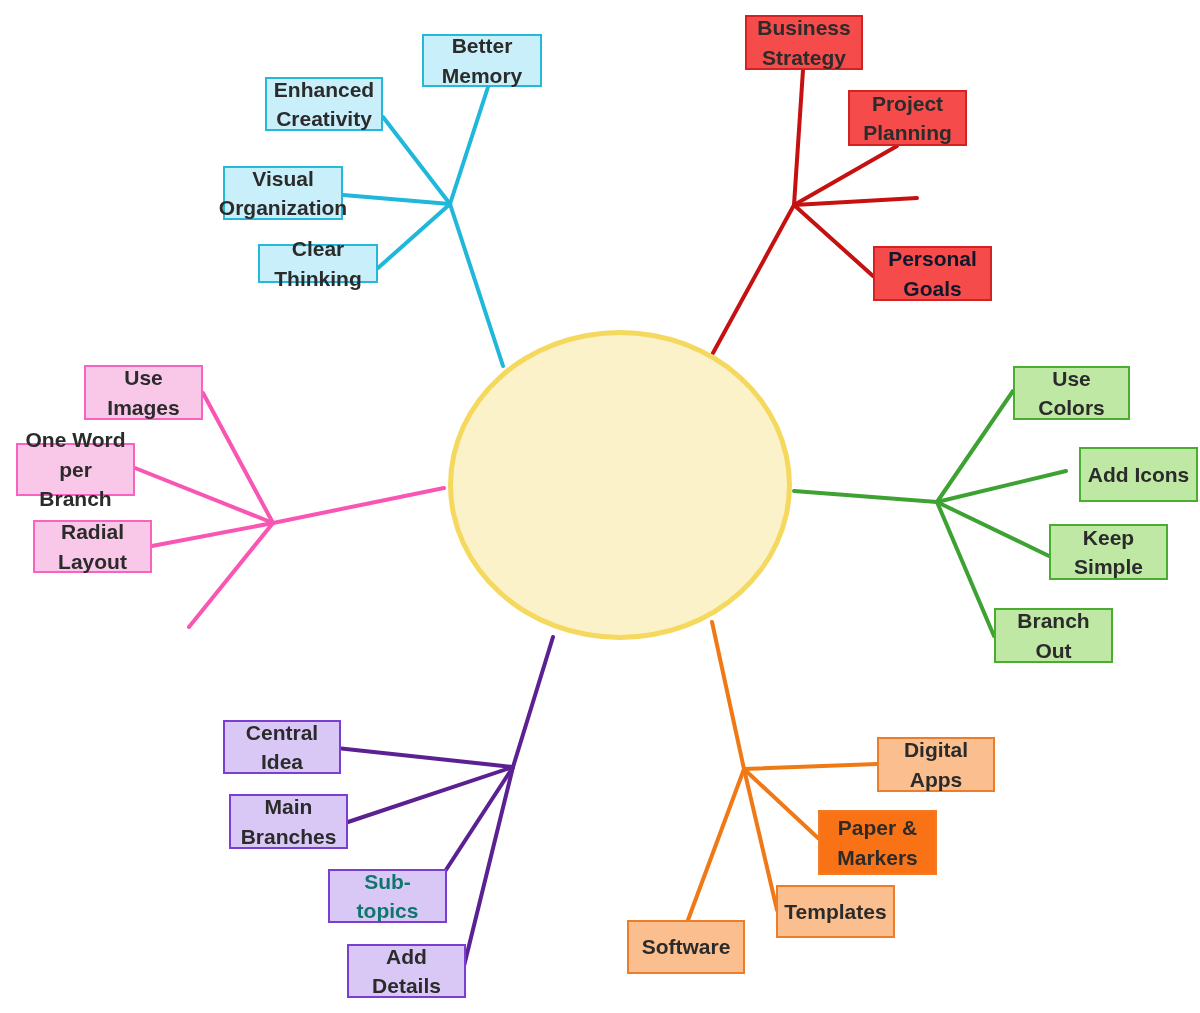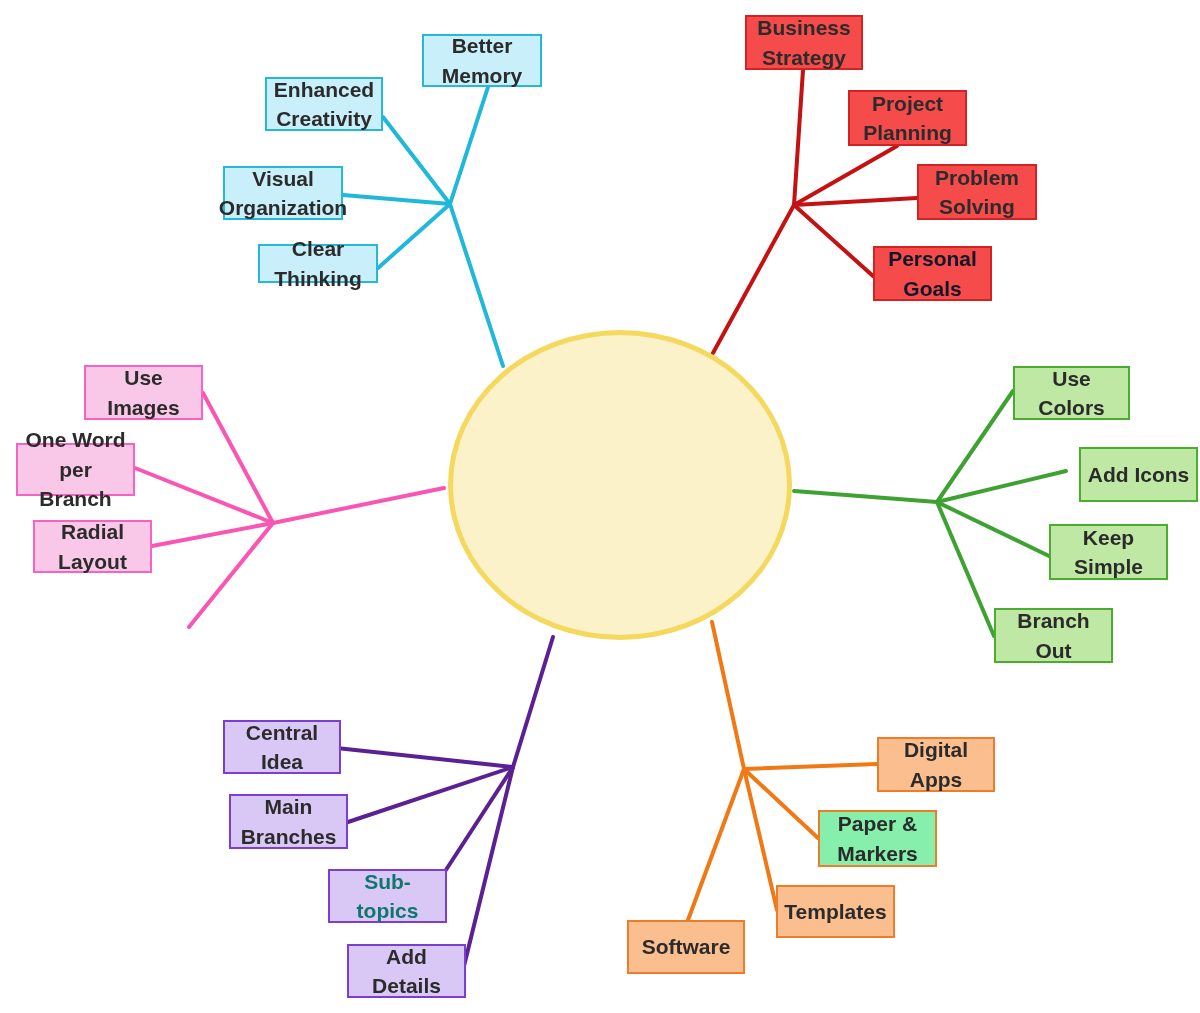--- a/index.html
+++ b/index.html
@@ -98,23 +98,20 @@
     </div>
     <div class="node" style="left: 258px; top: 244px; width: 120px; height: 39px; background: rgb(200, 239, 250); border-color: rgb(37, 184, 217); color: rgb(43, 43, 43); justify-content: flex-end;">
       <span>Clear Thinking</span>
     </div>
     <div class="node" style="left: 745px; top: 15px; width: 118px; height: 55px; background: rgb(245, 75, 75); border-color: rgb(211, 34, 34); color: rgb(43, 43, 43);">
       <span>Business Strategy</span>
     </div>
     <div class="node" style="left: 848px; top: 90px; width: 119px; height: 56px; background: rgb(245, 75, 75); border-color: rgb(211, 34, 34); color: rgb(43, 43, 43);">
       <span>Project Planning</span>
     </div>
-    <div class="node" style="left: 917px; top: 164px; width: 120px; height: 56px; background: rgb(245, 75, 75); border-color: rgb(211, 34, 34); color: rgb(43, 43, 43);">
-      <span>Problem Solving</span>
-    </div>
     <div class="node" style="left: 873px; top: 246px; width: 119px; height: 55px; background: rgb(245, 75, 75); border-color: rgb(211, 34, 34); color: #0f172a;">
       <span>Personal Goals</span>
     </div>
     <div class="node" style="left: 1013px; top: 366px; width: 117px; height: 54px; background: rgb(191, 232, 164); border-color: rgb(75, 173, 48); color: rgb(43, 43, 43);">
       <span>Use Colors</span>
     </div>
     <div class="node" style="left: 1066px; top: 447px; width: 119px; height: 55px; background: rgb(191, 232, 164); border-color: rgb(75, 173, 48); color: rgb(43, 43, 43); margin-left: 13px;">
       <span>Add Icons</span>
     </div>
     <div class="node" style="left: 1049px; top: 524px; width: 119px; height: 56px; background: rgb(191, 232, 164); border-color: rgb(75, 173, 48); color: rgb(43, 43, 43);">
@@ -140,21 +137,21 @@
     </div>
     <div class="node" style="left: 328px; top: 869px; width: 119px; height: 54px; background: rgb(217, 200, 246); border-color: rgb(123, 62, 210); color: #0f766e;">
       <span>Sub-topics</span>
     </div>
     <div class="node" style="left: 347px; top: 944px; width: 119px; height: 54px; background: rgb(217, 200, 246); border-color: rgb(123, 62, 210); color: rgb(43, 43, 43);">
       <span>Add Details</span>
     </div>
     <div class="node" style="left: 877px; top: 737px; width: 118px; height: 55px; background: rgb(251, 190, 142); border-color: rgb(238, 125, 42); color: rgb(43, 43, 43);">
       <span>Digital Apps</span>
     </div>
-    <div class="node" style="left: 818px; top: 810px; width: 119px; height: 57px; background: #86efac; border-color: rgb(238, 125, 42); color: rgb(43, 43, 43);">
+    <div class="node" style="left: 818px; top: 810px; width: 119px; height: 65px; background: #f97316; border-color: rgb(238, 125, 42); color: rgb(43, 43, 43);">
       <span>Paper &amp; Markers</span>
     </div>
     <div class="node" style="left: 776px; top: 885px; width: 119px; height: 53px; background: rgb(251, 190, 142); border-color: rgb(238, 125, 42); color: rgb(43, 43, 43);">
       <span>Templates</span>
     </div>
     <div class="node" style="left: 627px; top: 920px; width: 118px; height: 54px; background: rgb(251, 190, 142); border-color: rgb(238, 125, 42); color: rgb(43, 43, 43);">
       <span>Software</span>
     </div>
   </div>
 

